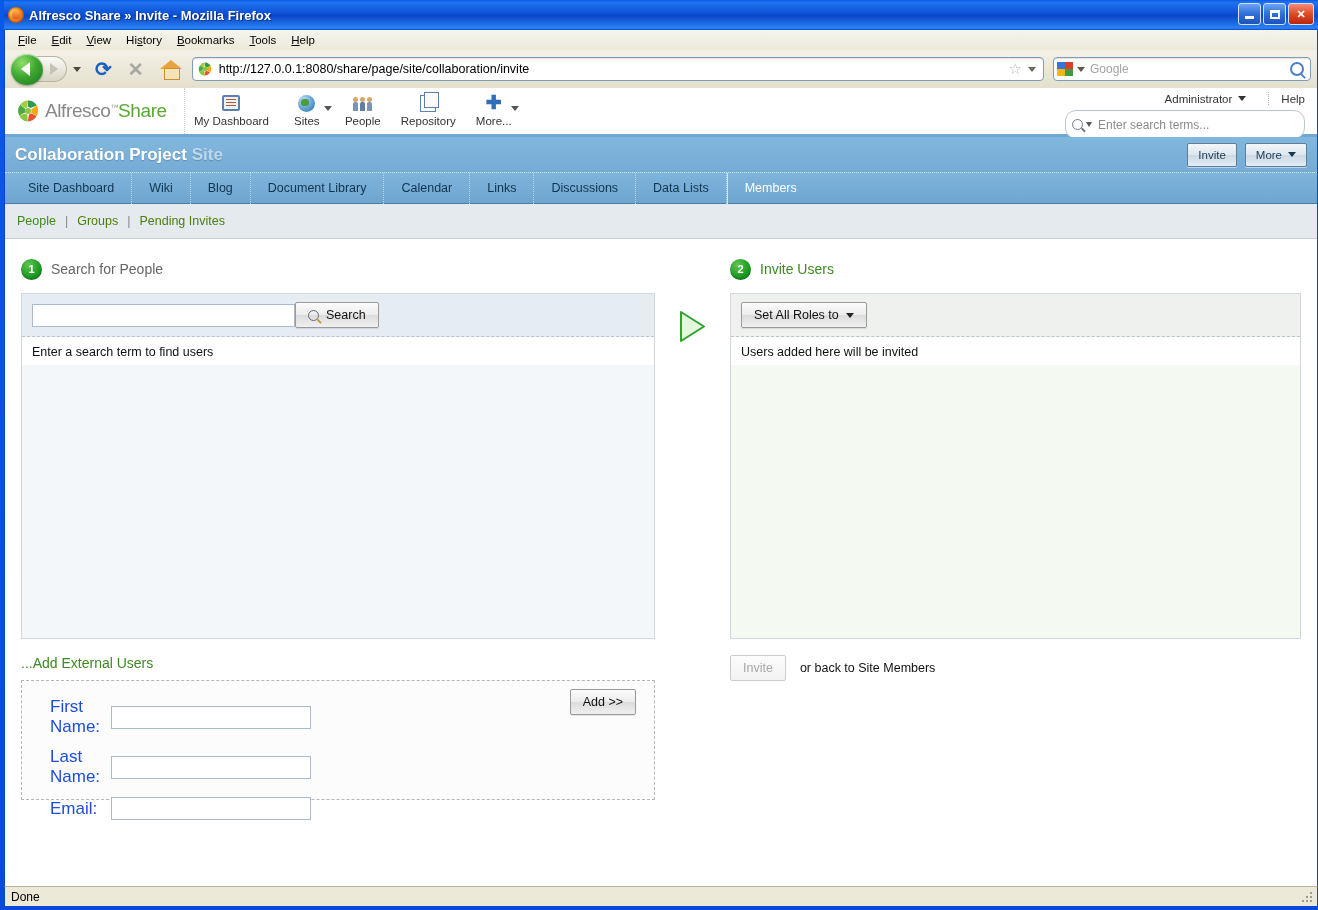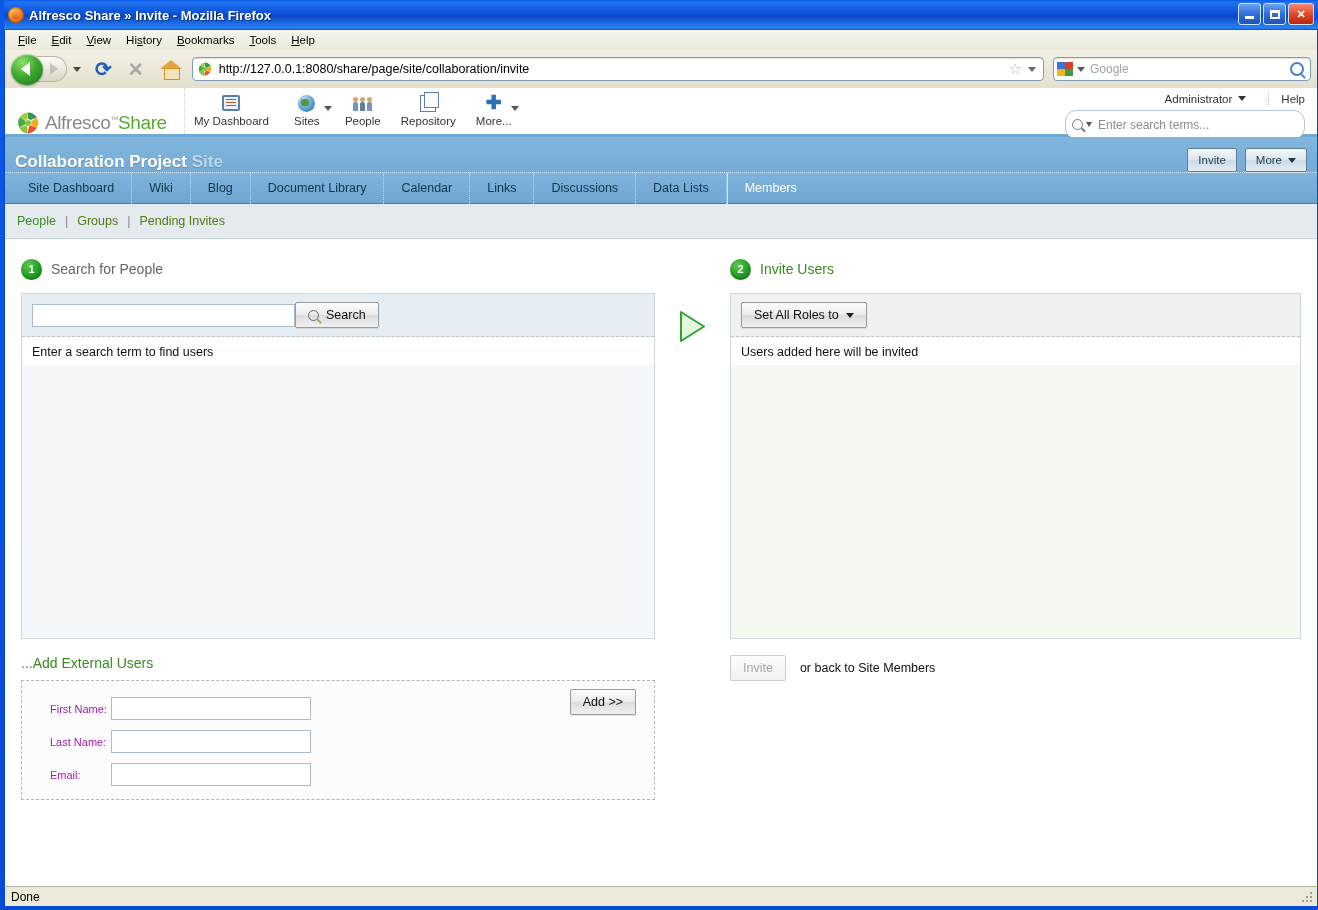--- a/index.html
+++ b/index.html
@@ -183,21 +183,21 @@
     overflow: hidden;
   }
 
   
   .af-header {
     height: 49px; background: #fff;
     border-bottom: 3px solid #6fa8d4;
     display: flex; align-items: stretch; position: relative;
   }
   .af-logo-wrap {
-    width: 180px; display: flex; align-items: flex-end; padding-left: 12px;
+    width: 180px; display: flex; align-items: center; padding-left: 12px;
     border-right: 1px dotted #cfcfcf;
   }
   .pinwheel {
     width: 22px; height: 22px; position: relative; margin-right: 6px; flex-shrink: 0;
   }
   .logo-text { font-size: 19px; color: #888; letter-spacing: -.4px; white-space: nowrap; }
   .logo-text b { color: #5aa832; font-weight: normal; }
   .logo-tm { font-size: 8px; vertical-align: super; color:#999; }
 
   .af-nav { display: flex; align-items: flex-start; padding-top: 3px; gap: 2px; }
@@ -251,21 +251,21 @@
   .af-search input {
     flex:1;border:none;outline:none;background:transparent;font-size:12px;color:#333;
     font-family:"Liberation Sans", sans-serif;
   }
   .af-search input::placeholder { color: #8c8c8c; }
 
   
   .site-banner {
     height: 36px;
     background: linear-gradient(to bottom, #82b7dd 0%, #75abd5 100%);
-    display: flex; align-items: flex-end; padding: 0 10px;
+    display: flex; align-items: center; padding: 0 10px;
     position: relative;
     border-bottom: 1px dotted #cfe4f2;
   }
   .site-title { font-size: 17px; color: #fff; font-weight: bold; text-shadow: 0 1px 1px rgba(0,0,0,.18); }
   .site-title .sub { color: #bcd9ec; font-weight: bold; }
   .site-actions { position: absolute; right: 10px; display: flex; gap: 8px; }
   .sbtn {
     min-width: 48px; height: 24px; padding: 0 10px;
     border: 1px solid #5f7f99;
     background: linear-gradient(to bottom, #f3f7fa 0%, #dce6ee 50%, #cbd9e4 51%, #e3ecf3 100%);
@@ -376,21 +376,21 @@
   .arrow-wrap svg { display:block; }
 
   
   .ext-title { margin: 16px 0 9px 0; font-size: 14px; color: #3c8a20; }
   .ext-box {
     border: 1px dashed #b6b6b6; background: #fcfcfc;
     padding: 16px 14px 18px 14px; position: relative;
     height: 120px;
   }
   .frow { display: flex; align-items: center; margin-bottom: 10px; }
-  .frow label { width: 75px; font-size: 11px; color: #a21caf; padding-left: 14px; }
+  .frow label { width: 75px; font-size: 17px; color: #1d4ed8; padding-left: 14px; }
   .frow .txtinput { width: 200px; }
   .add-btn { position: absolute; right: 18px; top: 8px; }
 
   
   .invite-row { margin-top: 16px; display: flex; align-items: center; gap: 14px; }
   .invite-note { font-size: 12.5px; color: #111; }
   .invite-note a { color: #111; text-decoration: none; }
 
   
   .statusbar {

